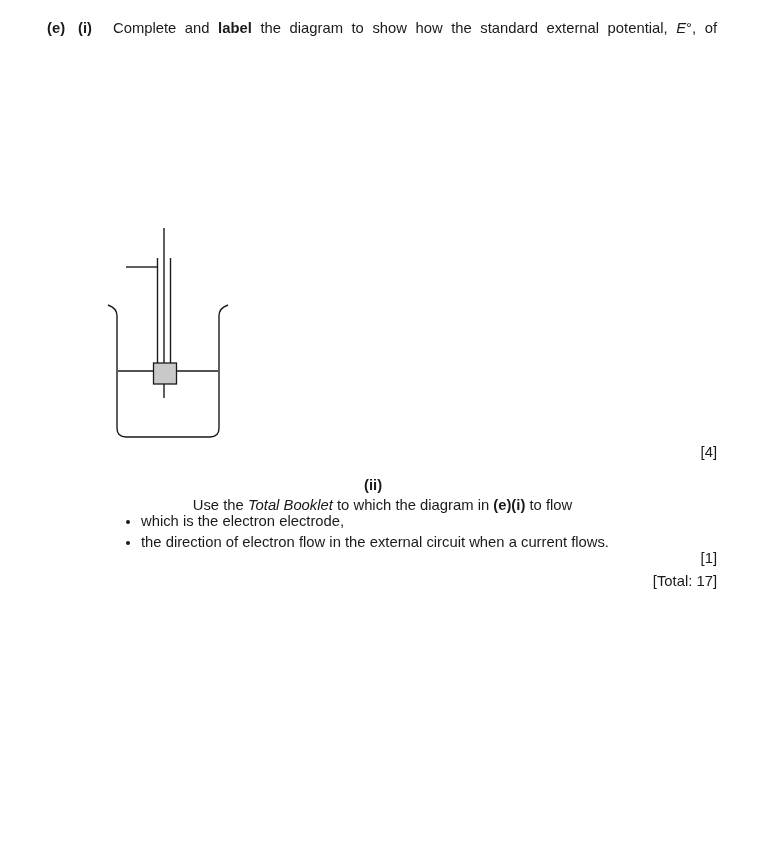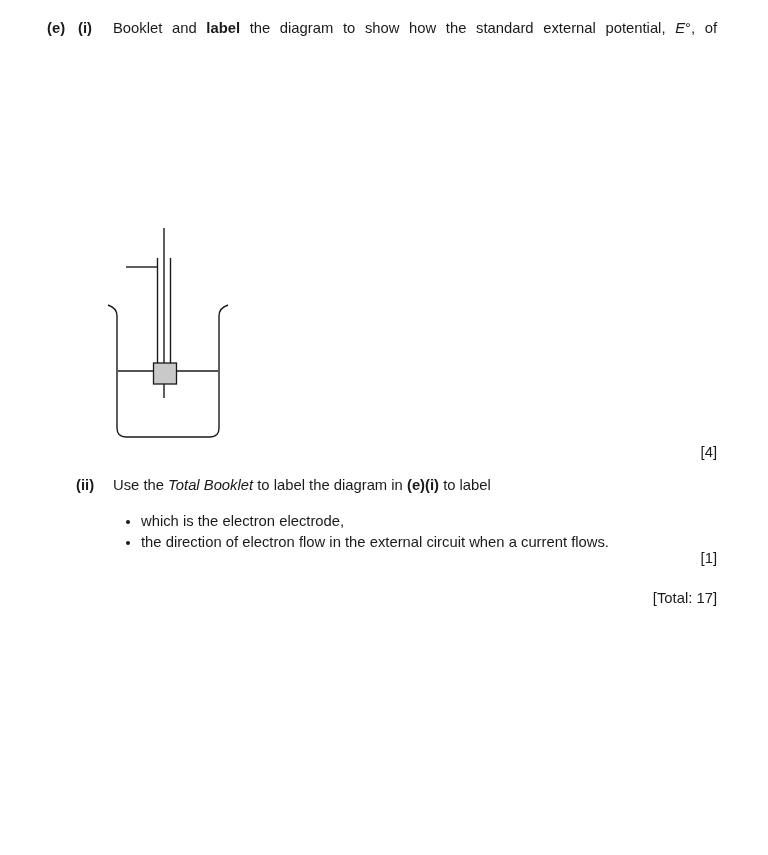--- a/index.html
+++ b/index.html
@@ -61,30 +61,31 @@
   }
 
   
   .mark {
     position: absolute;
     right: 51px;
     text-align: right;
   }
   .mark-4 { top: 443px; }
   .mark-1 { top: 549px; }
-  .mark-total { top: 589px; }
+  .mark-total { top: 572px; }
 
   
   .qii-block {
     position: absolute;
-    left: 76px;
+    left: 62px;
     top: 476px;
     width: 641px;
     display: flex;
-    align-items: flex-start;
+    align-items: center;
+    flex-direction: column;
   }
   .part-ii { width: 37px; font-weight: bold; flex: 0 0 auto; }
   .qii-text { flex: 1 1 auto; }
 
   .bullets {
     position: absolute;
     left: 0;
     top: 512px;
     margin: 0;
     padding: 0 0 0 141px;
@@ -97,21 +98,21 @@
 </style>
 </head>
 <body>
 
 <div class="page">
 
   <div class="q-block">
     <span class="part-e">(e)</span>
     <span class="part-i">(i)</span>
     <div class="q-text">
-      <div class="line-justify"><span>Booklet and </span><span class="bold">label</span><span> the diagram to show how the standard external potential, </span><span class="ital">E</span><span>°, of</span></div>
+      <div class="line-justify"><span>Complete and </span><span class="bold">label</span><span> the diagram to show how the standard external potential, </span><span class="ital">E</span><span>°, of</span></div>
     </div>
   </div>
 
   <svg class="diagram-svg" width="140" height="230" viewBox="0 0 140 230" xmlns="http://www.w3.org/2000/svg">
 
     <line x1="18" y1="151" x2="118" y2="151"></line>
 
     <line x1="64" y1="8" x2="64" y2="178"></line>
 
     <line x1="57.5" y1="38" x2="57.5" y2="143"></line>
@@ -121,21 +122,21 @@
 
     <rect x="53.5" y="143" width="23" height="21" fill="#c9c9c9"></rect>
 
     <path d="M 8 85 Q 17 88 17 96 L 17 208 Q 17 217 26 217 L 110 217 Q 119 217 119 208 L 119 96 Q 119 88 128 85"></path>
   </svg>
 
   <div class="mark mark-4">[4]</div>
 
   <div class="qii-block">
     <span class="part-ii">(ii)</span>
-    <div class="qii-text"><span>Use the </span><span class="ital">Total Booklet</span><span> to label the diagram in </span><span class="bold">(e)(i)</span><span> to label</span></div>
+    <div class="qii-text"><span>Use the </span><span class="ital">Total Booklet</span><span> to which the diagram in </span><span class="bold">(e)(i)</span><span> to flow</span></div>
   </div>
 
   <ul class="bullets">
     <li><span>which is the electron electrode,</span></li>
     <li><span>the direction of electron flow in the external circuit when a current flows.</span></li>
   </ul>
 
   <div class="mark mark-1">[1]</div>
   <div class="mark mark-total">[Total: 17]</div>
 

